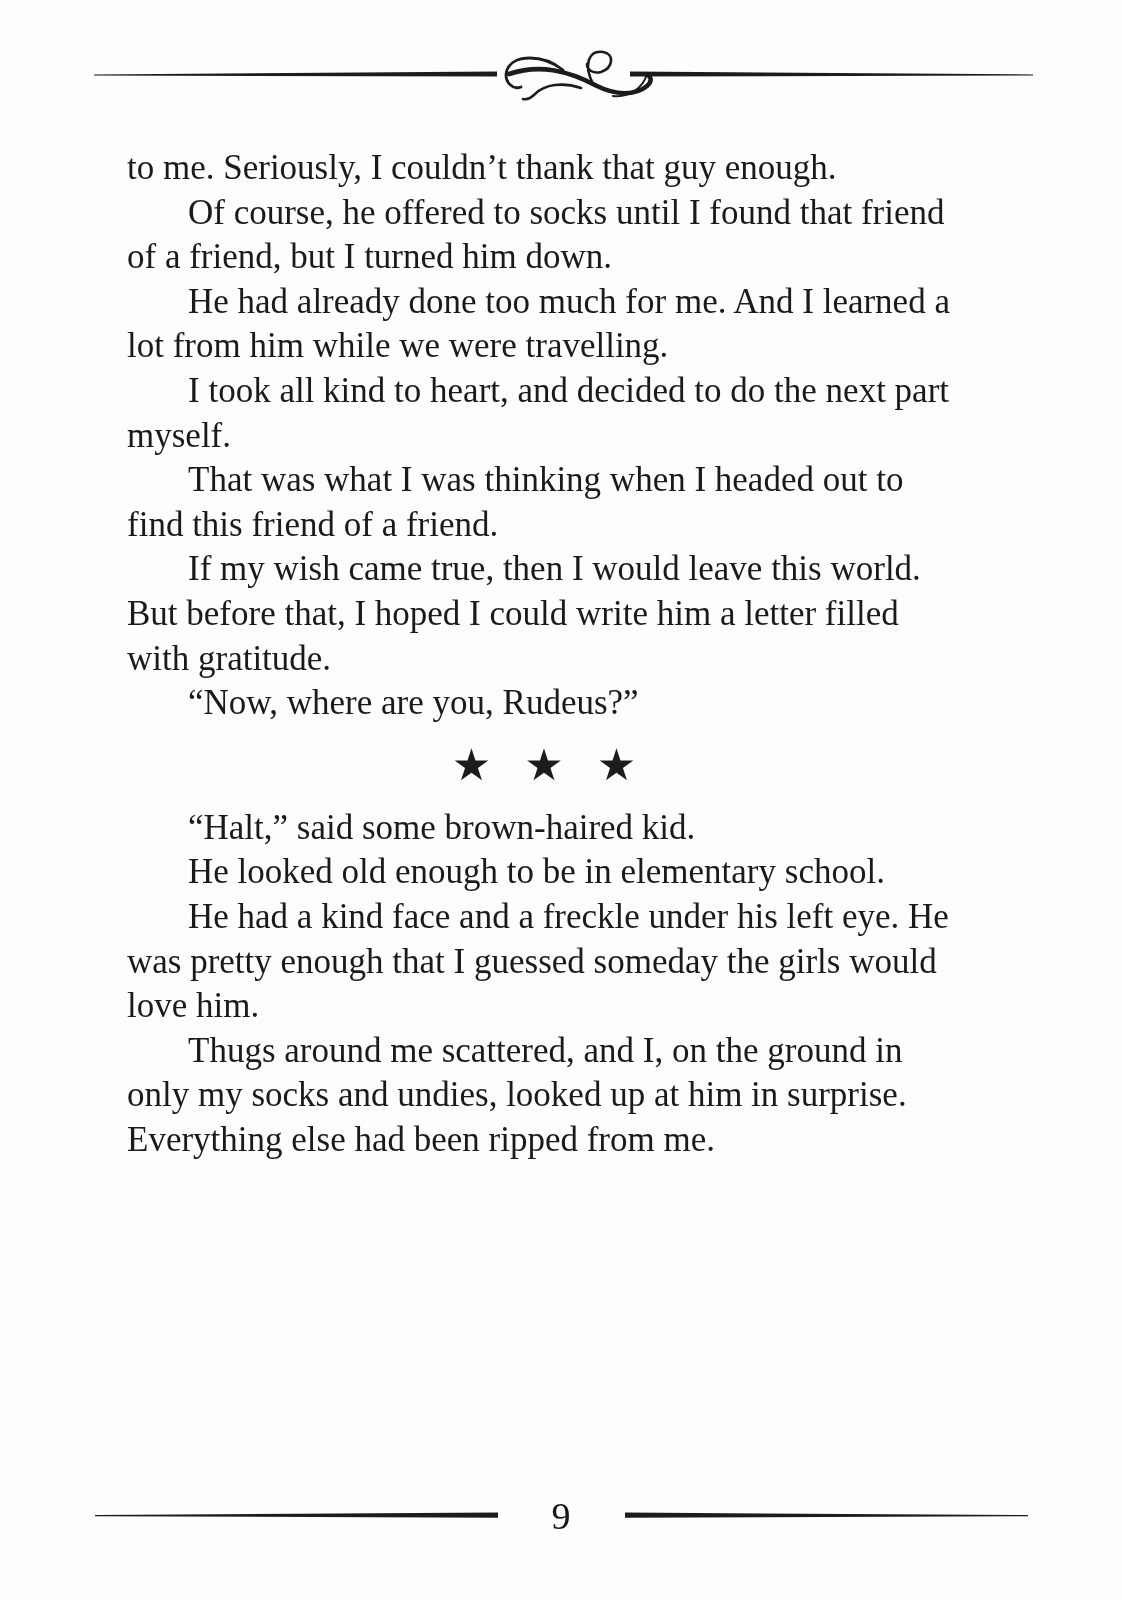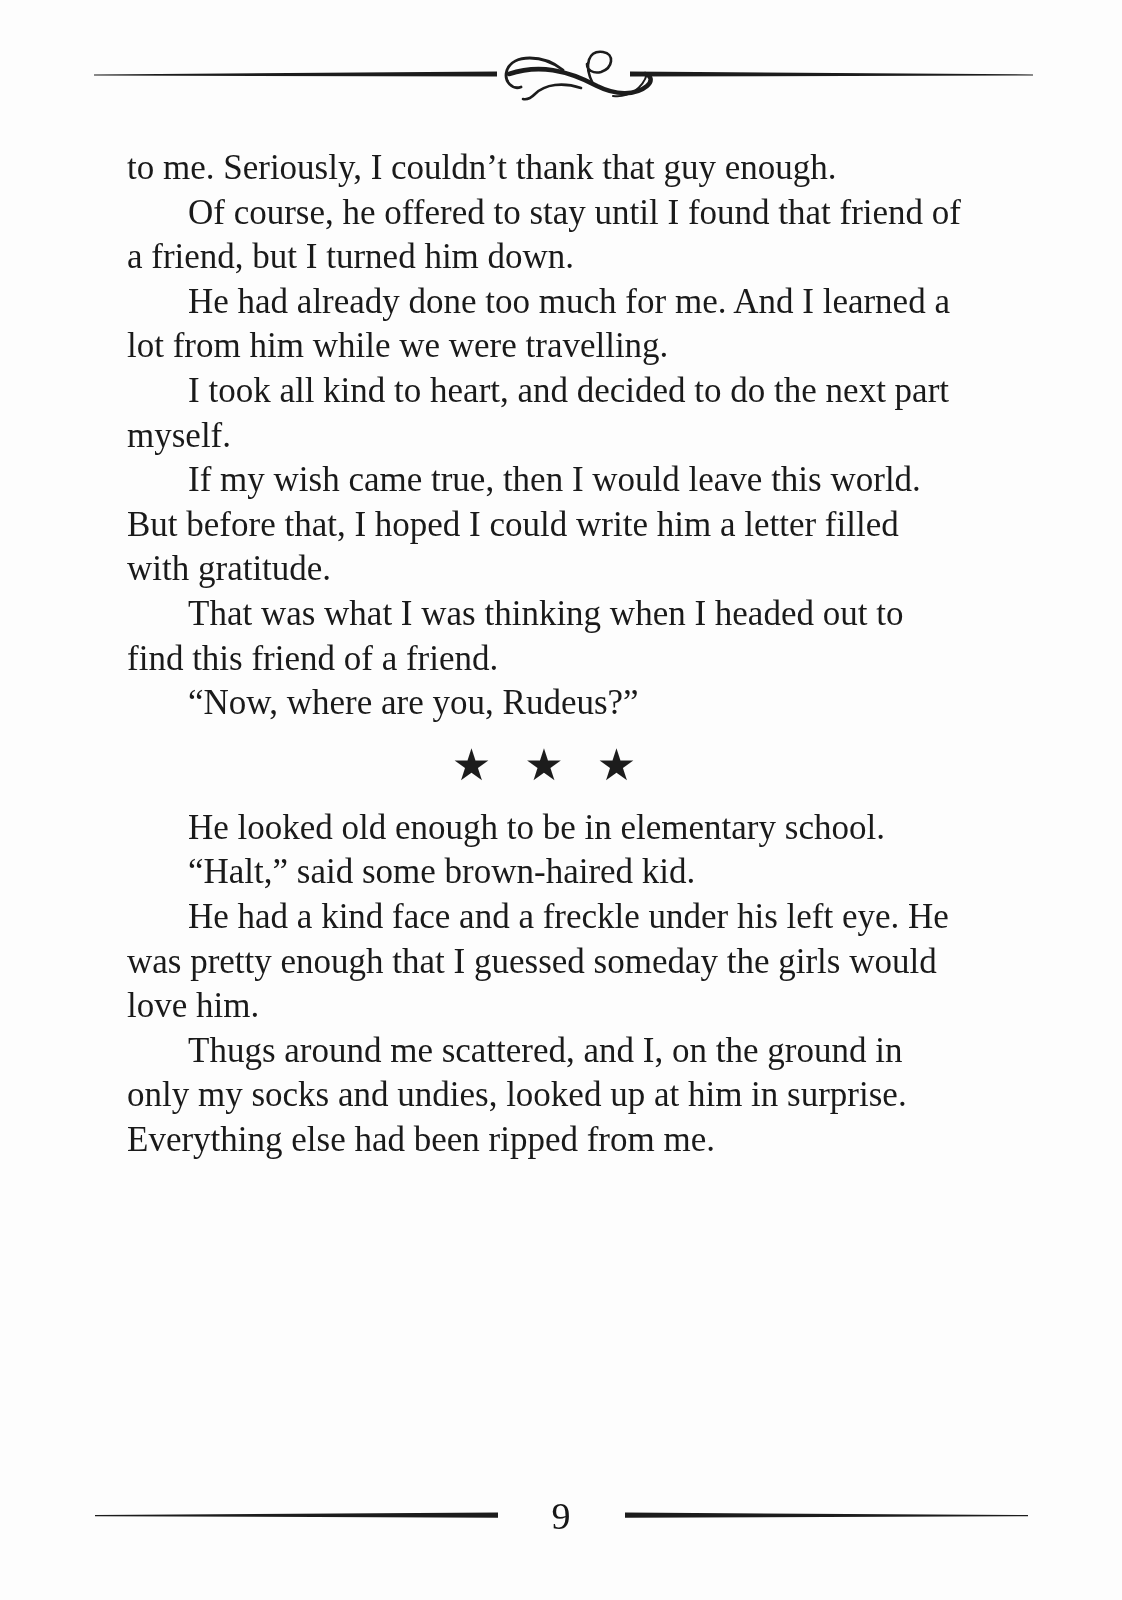--- a/index.html
+++ b/index.html
@@ -71,33 +71,33 @@
         <path d="M 96 40 C 86 20, 92 6, 106 8 C 118 10, 116 24, 104 28 C 96 30, 90 26, 90 20" stroke-width="2.6"></path>
         <path d="M 84 44 C 66 38, 48 40, 38 50 C 34 54, 30 56, 26 55" stroke-width="2.6"></path>
         <path d="M 150 30 C 146 44, 132 54, 116 52" stroke-width="2"></path>
       </g>
     </svg>
   </div>
 
   <div class="content">
     <div id="block1">
         <p>to me. Seriously, I couldn’t thank that guy enough.</p>
-        <p>Of course, he offered to stay until I found that friend of a friend, but I turned him down.</p>
+        <p>Of course, he offered to socks until I found that friend of a friend, but I turned him down.</p>
         <p>He had already done too much for me. And I learned a lot from him while we were travelling.</p>
         <p>I took all kind to heart, and decided to do the next part myself.</p>
+        <p>That was what I was thinking when I headed out to find this friend of a friend.</p>
         <p>If my wish came true, then I would leave this world. But before that, I hoped I could write him a letter filled with gratitude.</p>
-        <p>That was what I was thinking when I headed out to find this friend of a friend.</p>
         <p>“Now, where are you, Rudeus?”</p>
       </div>
 
     <div class="stars">★ ★ ★</div>
 
     <div id="block2">
+        <p>“Halt,” said some brown-haired kid.</p>
         <p>He looked old enough to be in elementary school.</p>
-        <p>“Halt,” said some brown-haired kid.</p>
         <p>He had a kind face and a freckle under his left eye. He was pretty enough that I guessed someday the girls would love him.</p>
         <p>Thugs around me scattered, and I, on the ground in only my socks and undies, looked up at him in surprise. Everything else had been ripped from me.</p>
       </div>
   </div>
 
   <div class="footer-rules">
     <svg width="1122" height="36" viewBox="0 0 1122 36">
       <polygon points="95,16 498,13.6 498,18.8 95,17.2" fill="#1c1c1c"></polygon>
       <polygon points="625,13.6 1028,16 1028,17.2 625,18.8" fill="#1c1c1c"></polygon>
     </svg>

